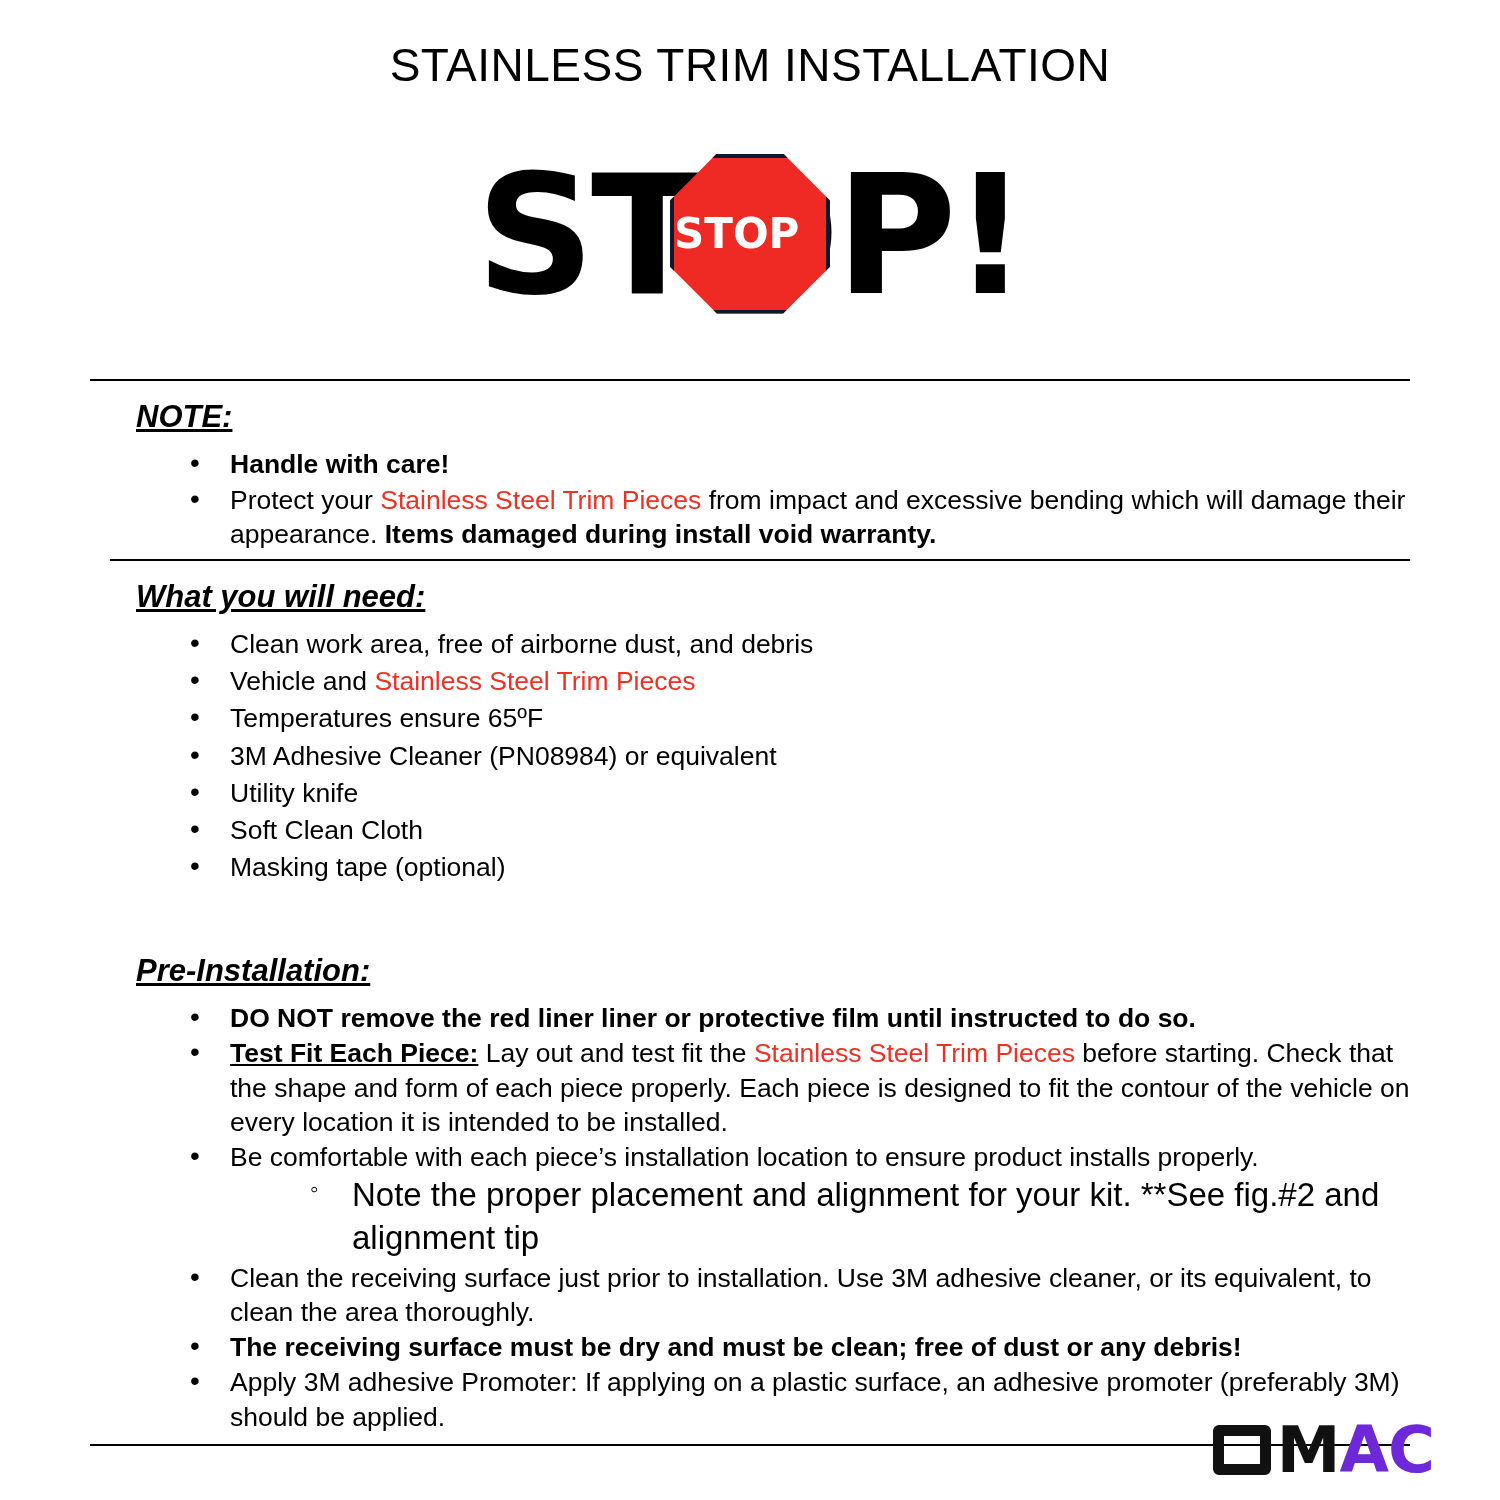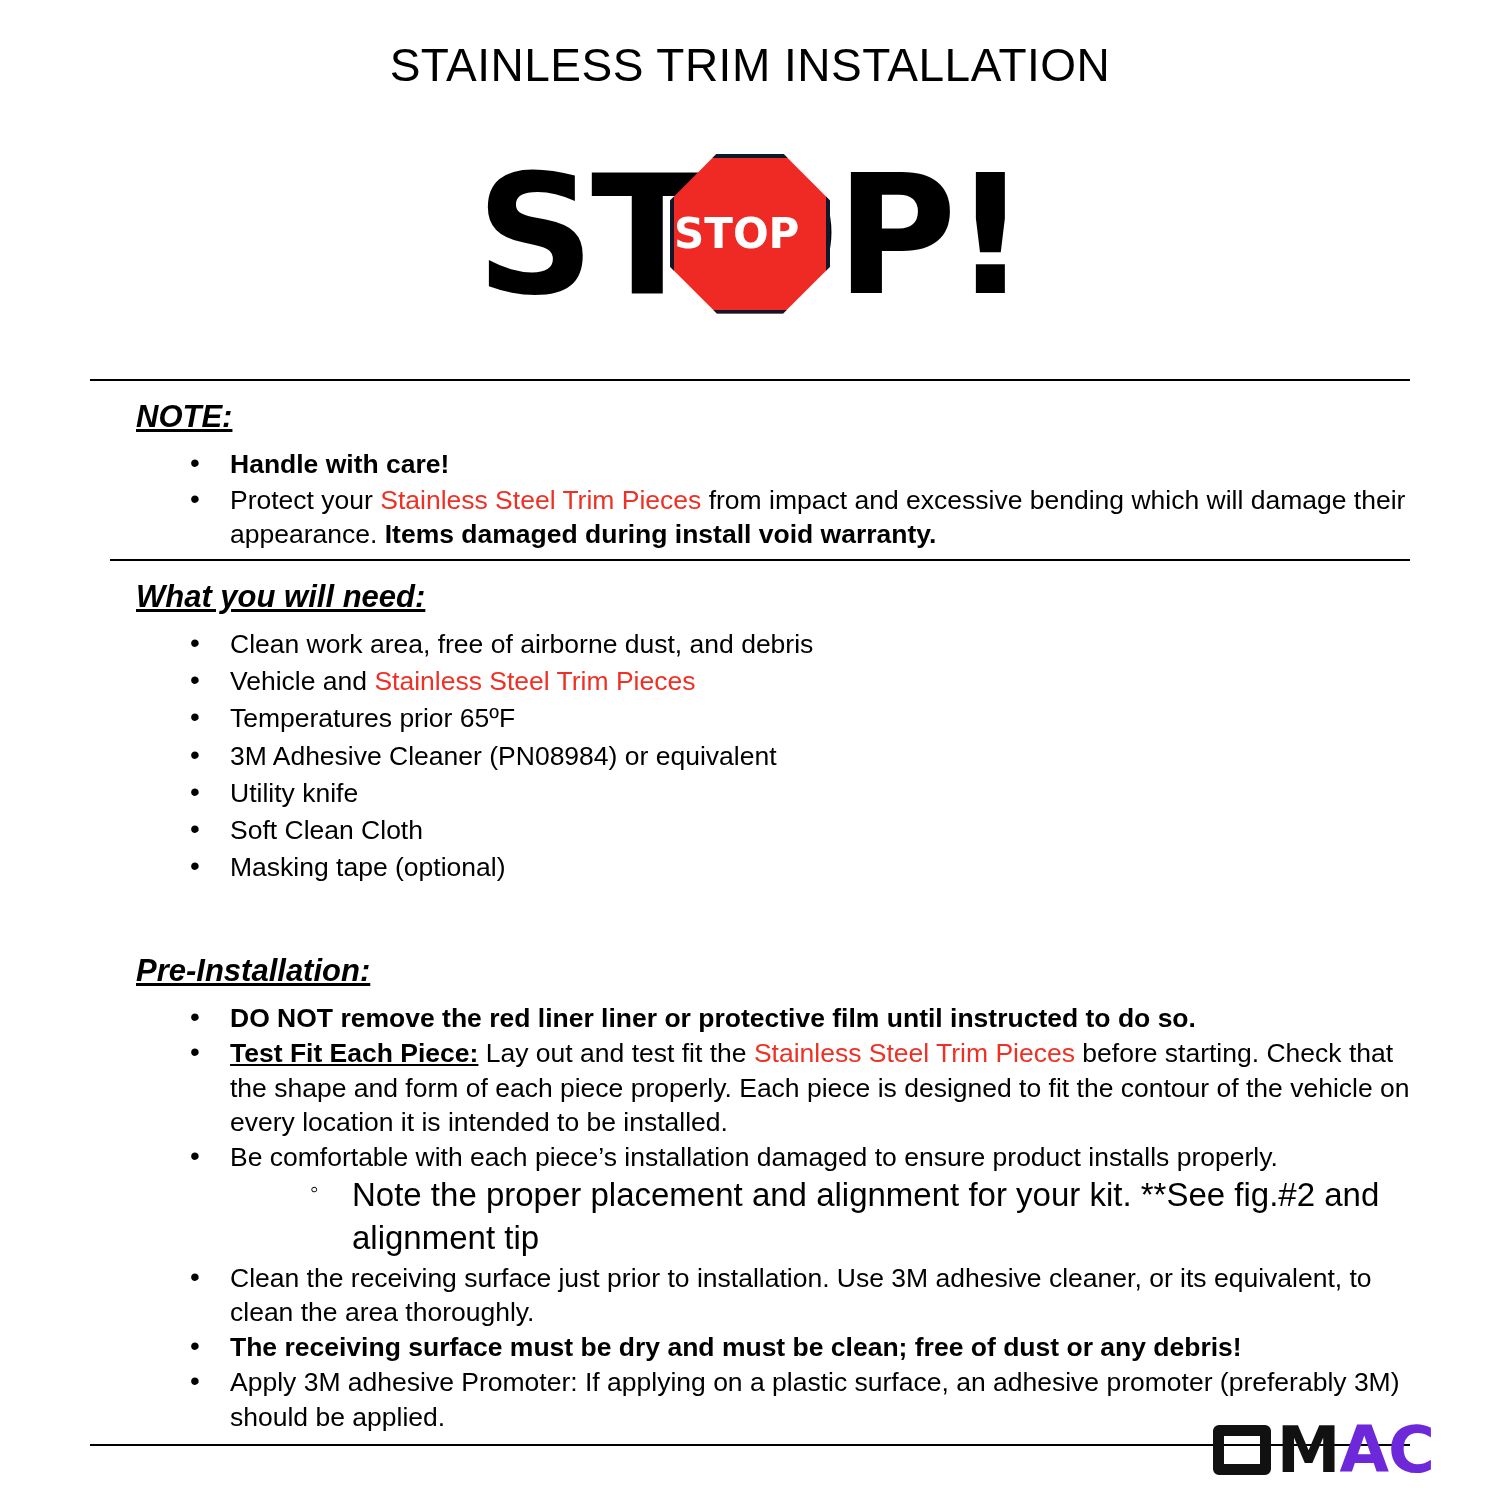--- a/index.html
+++ b/index.html
@@ -198,37 +198,37 @@
     </ul>
   </div>
 
   <hr class="rule rule-mid">
 
   <div class="section-need">
     <div class="section-head">What you will need:</div>
     <ul class="bullets">
       <li>Clean work area, free of airborne dust, and debris</li>
       <li>Vehicle and <span class="red">Stainless Steel Trim Pieces</span></li>
-      <li>Temperatures prior 65ºF</li>
+      <li>Temperatures ensure 65ºF</li>
       <li>3M Adhesive Cleaner (PN08984) or equivalent</li>
       <li>Utility knife</li>
       <li>Soft Clean Cloth</li>
       <li>Masking tape (optional)</li>
     </ul>
   </div>
 
   <div class="gap-lg"></div>
 
   <div class="section-pre">
     <div class="section-head">Pre-Installation:</div>
     <ul class="bullets">
       <li><span class="b">DO NOT remove the red liner liner or protective film until instructed to do so.</span></li>
       <li><span class="b u">Test Fit Each Piece:</span> Lay out and test fit the <span class="red">Stainless Steel Trim Pieces</span> before starting. Check that the shape and form of each piece properly. Each piece is designed to fit the contour of the vehicle on every location it is intended to be installed.</li>
       <li>
-        <span>Be comfortable with each piece’s installation damaged to ensure product installs properly.</span>
+        <span>Be comfortable with each piece’s installation location to ensure product installs properly.</span>
         <ul class="sub">
           <li>Note the proper placement and alignment for your kit. **See fig.#2 and alignment tip</li>
         </ul>
       </li>
       <li>Clean the receiving surface just prior to installation. Use 3M adhesive cleaner, or its equivalent, to clean the area thoroughly.</li>
       <li><span class="b">The receiving surface must be dry and must be clean; free of dust or any debris!</span></li>
       <li>Apply 3M adhesive Promoter: If applying on a plastic surface, an adhesive promoter (preferably 3M) should be applied.</li>
     </ul>
   </div>
 

